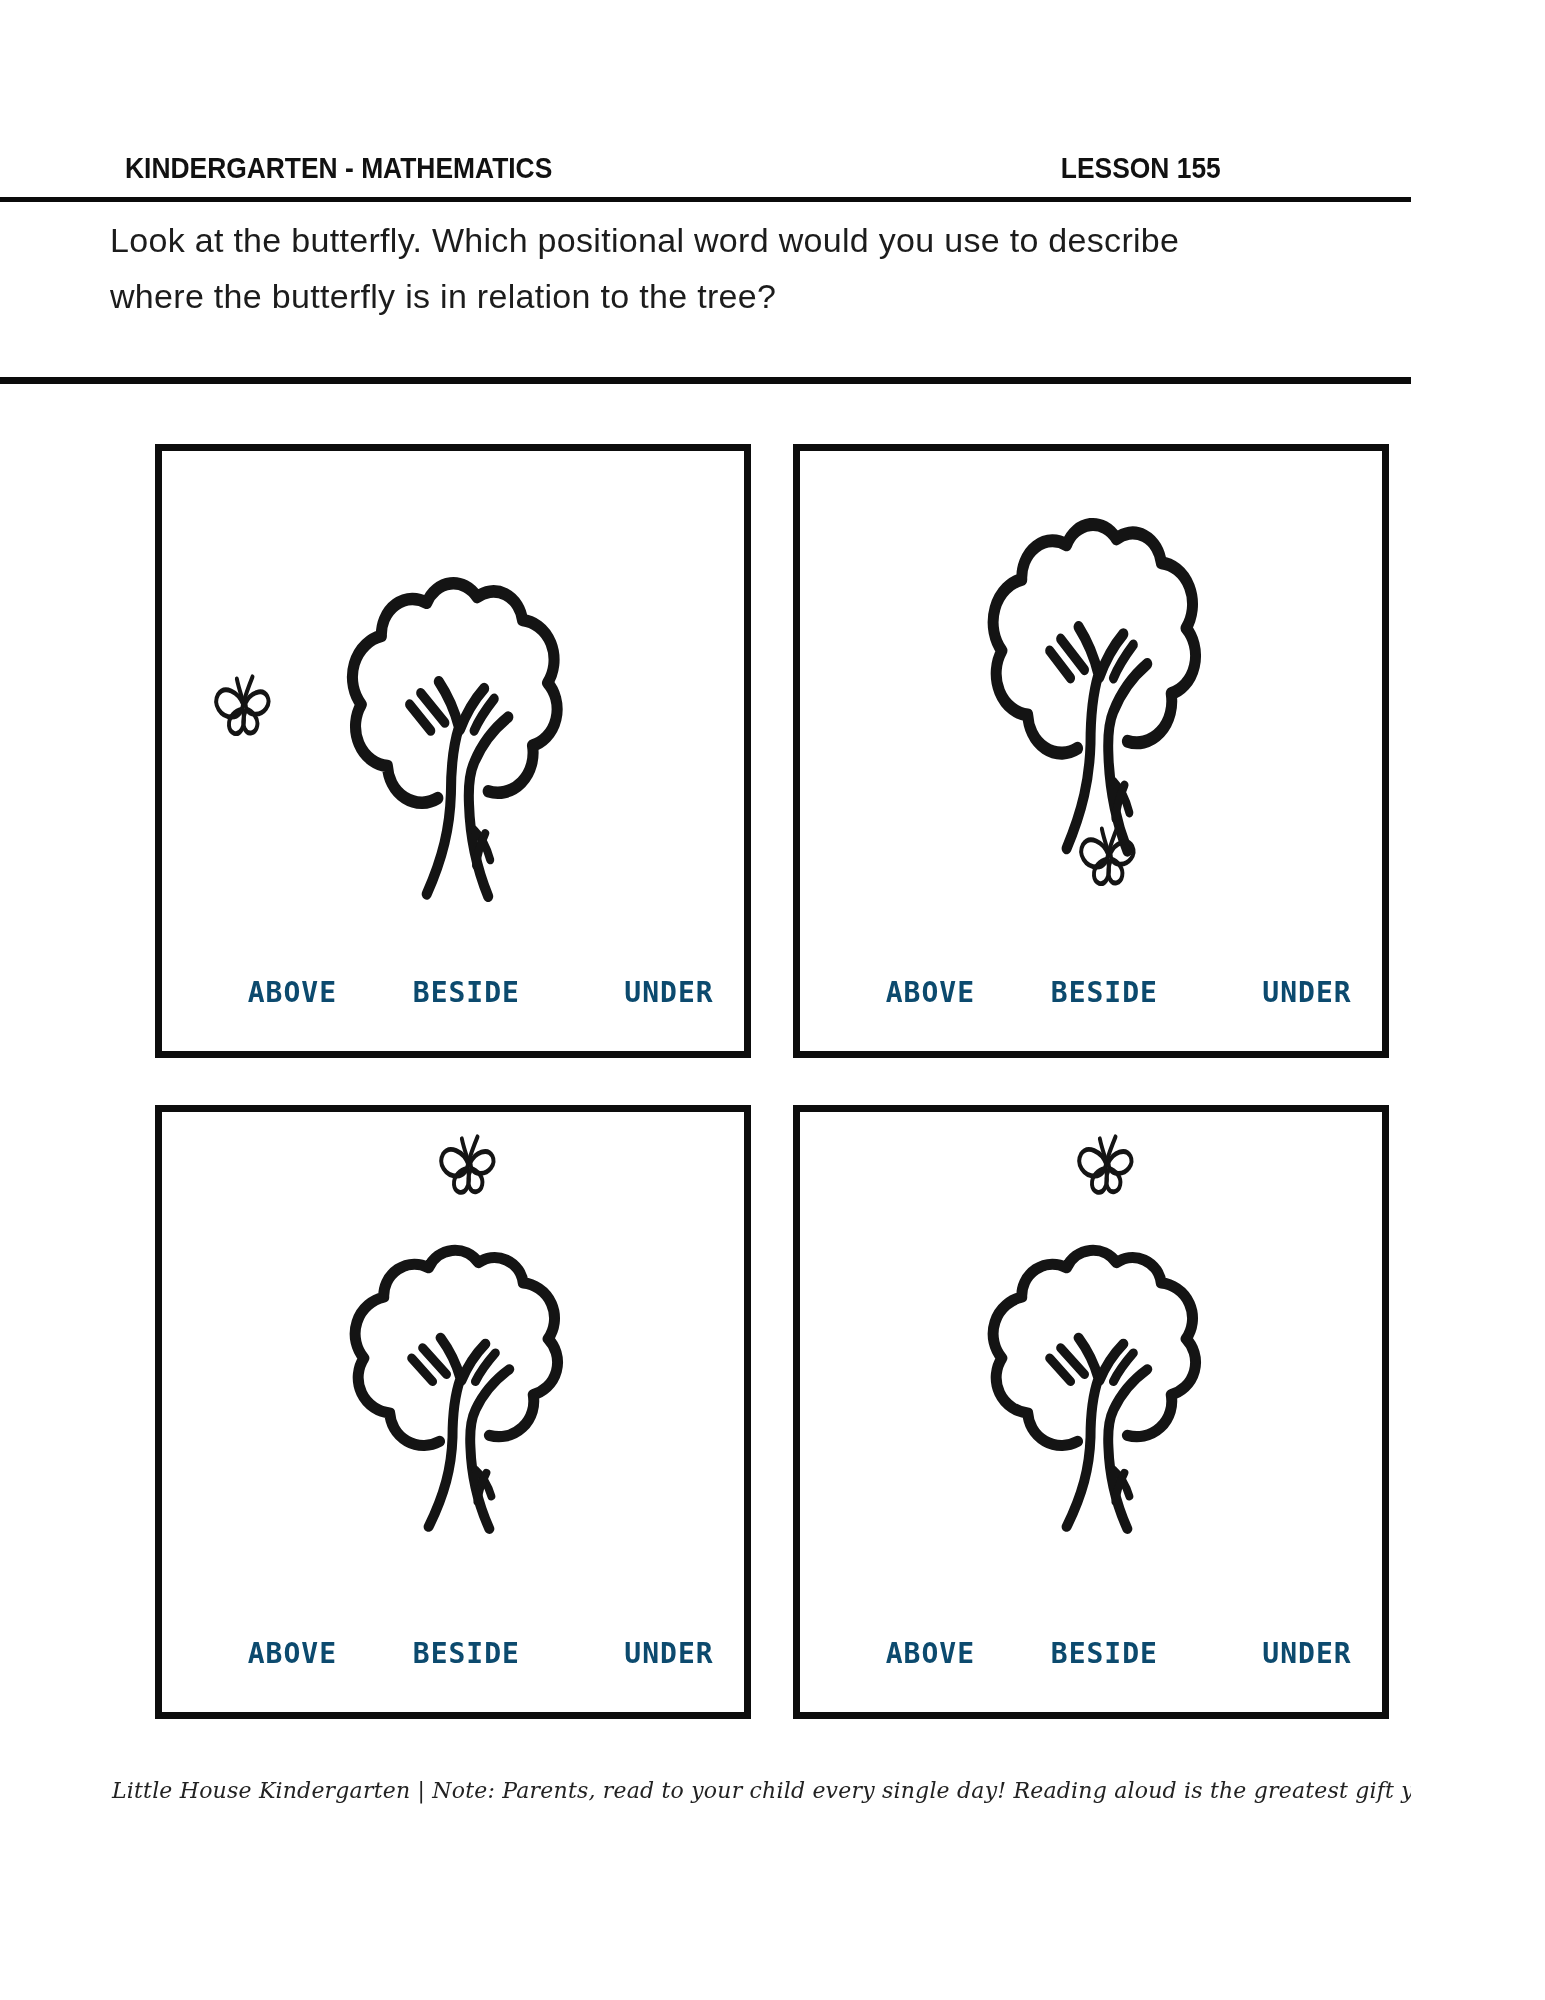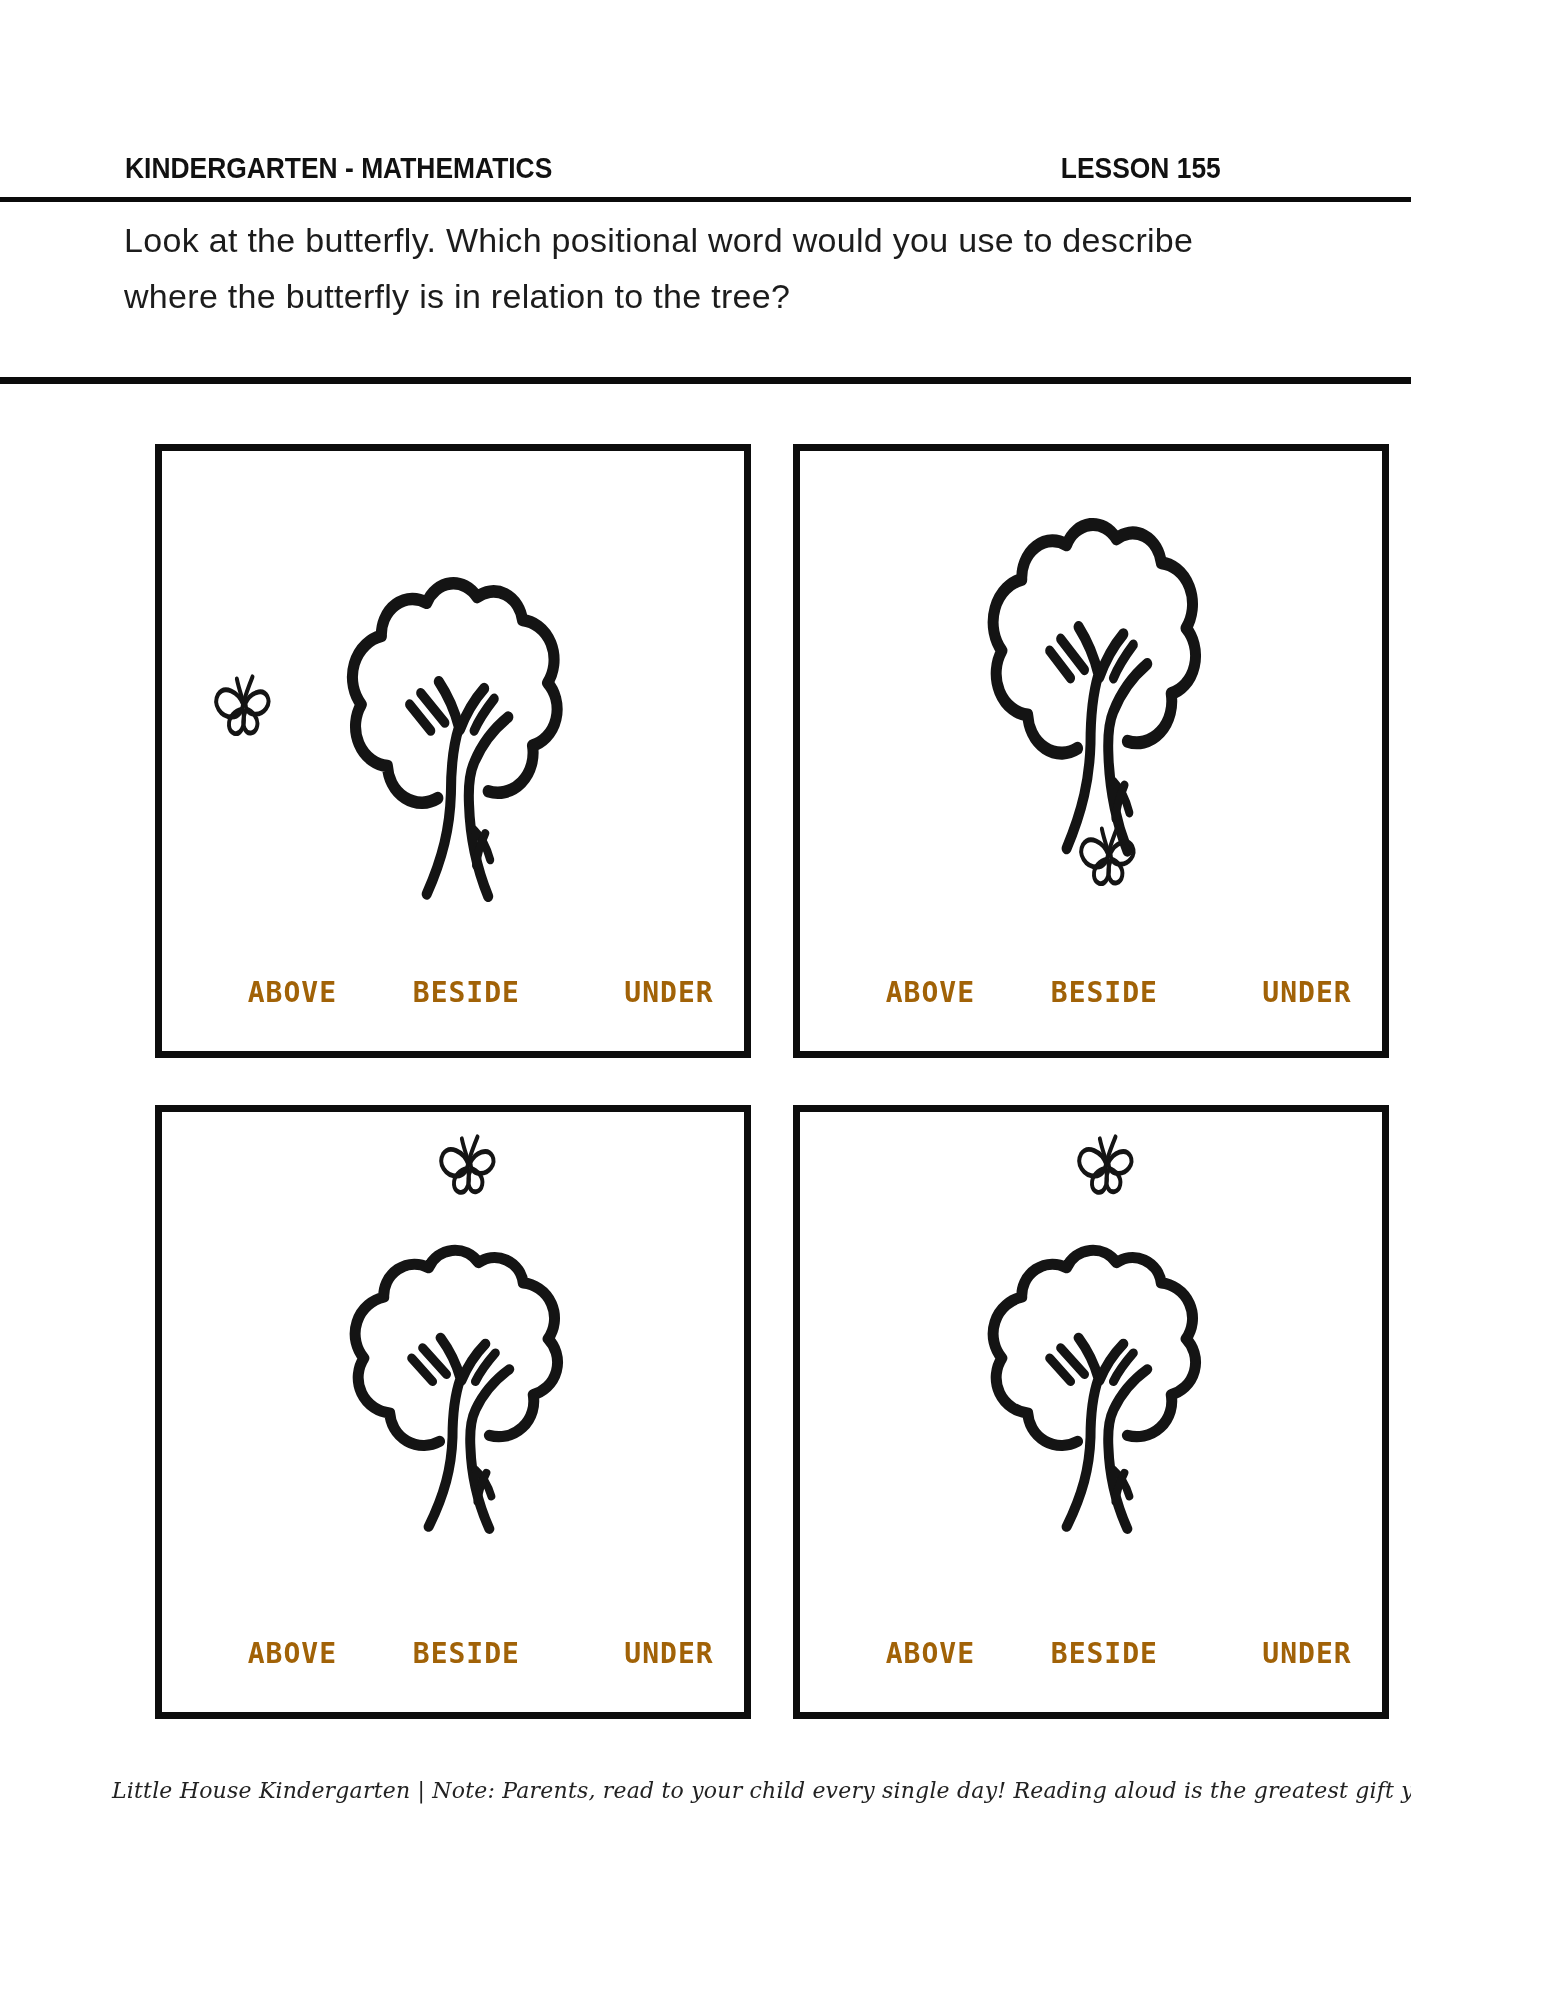--- a/index.html
+++ b/index.html
@@ -10,42 +10,42 @@
   }
   .hdr {
     position:absolute; top:153px; font-weight:700; font-size:30px; line-height:1;
   }
   .hdr-left  { left:125px;  transform:scaleX(.88); transform-origin:left center; }
   .hdr-right { right:190px; transform:scaleX(.88); transform-origin:right center; }
   .rule { position:absolute; left:0; width:100%; background:#0b0b0b; }
   .rule-1 { top:197px; height:5px; }
   .rule-2 { top:377px; height:7px; }
   .instructions {
-    position:absolute; left:124px; top:212px; right:90px;
+    position:absolute; left:110px; top:212px; right:90px;
     font-size:34px; line-height:56px; letter-spacing:.3px; color:#1c1c1c;
   }
   .panel {
     position:absolute; width:596px; height:614px;
     border:7px solid #0d0d0d; background:#fff;
   }
   .p1 { left:155px; top:444px; }
   .p2 { left:793px; top:444px; }
   .p3 { left:155px; top:1105px; }
   .p4 { left:793px; top:1105px; }
   .art { position:absolute; }
   .p1 .tree      { left:28%;   top:17.5%; width:45%;   height:59%; }
   .p1 .butterfly { left:8.4%;  top:37%;   width:11.3%; height:15%; }
   .p2 .tree      { left:28.5%; top:7.5%;  width:44.5%; height:61.5%; }
   .p2 .butterfly { left:47.4%; top:62%;   width:11.3%; height:15%; }
   .p3 .tree, .p4 .tree           { left:28.5%; top:19%;  width:44.5%; height:52.5%; }
   .p3 .butterfly, .p4 .butterfly { left:47%;   top:3.5%; width:11.3%; height:14.7%; }
   .opt {
     position:absolute; top:87.5%; transform:translateX(-50%);
     font-family:"DejaVu Sans Mono", monospace; font-size:28px;
-    font-weight:600; letter-spacing:1px; color:#a16207; white-space:nowrap;
+    font-weight:600; letter-spacing:1px; color:#0c4a6e; white-space:nowrap;
     cursor:pointer;
   }
   .opt-1 { left:22.4%; }
   .opt-2 { left:52.3%; }
   .opt-3 { left:82.3%;margin-left:28px; }
   .footer {
     position:absolute; left:112px; right:95px; top:1778px;
     font-family:"DejaVu Serif", serif; font-style:italic;
     font-size:22px; letter-spacing:.2px; color:#222; white-space:nowrap;
   }

